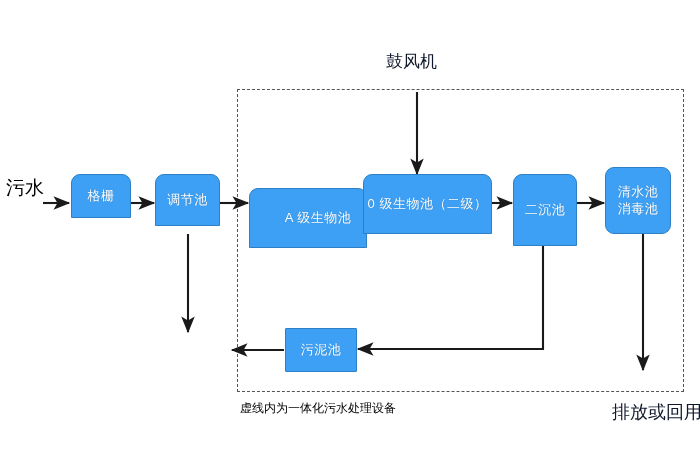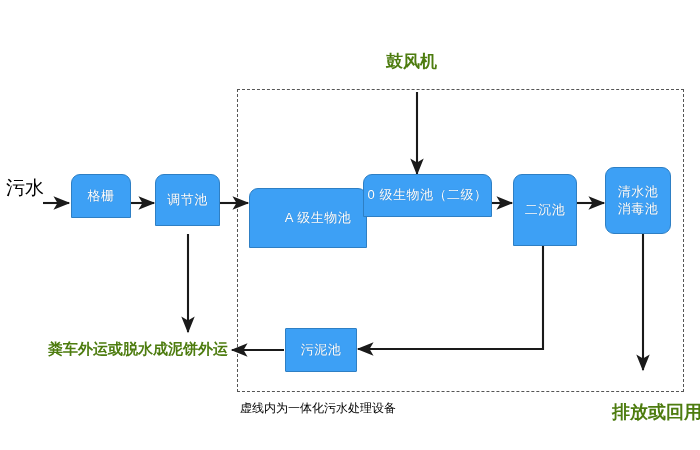--- a/index.html
+++ b/index.html
@@ -42,21 +42,21 @@
   .node.two-line{white-space:normal;flex-direction:column;}
 
   
   .label{
     position:absolute;
     font-size:15px;
     white-space:nowrap;
     line-height:1;
   }
   .label.black{color:#000000;}
-  .label.blue{color:#4d7c0f;font-weight:700;}
+  .label.blue{color:#0f172a;font-weight:400;}
   .label.small{font-size:12px;color:#000000;font-weight:400;}
 
   
   svg.wires{position:absolute;left:0;top:0;width:700px;height:450px;pointer-events:none;}
 </style>
 </head>
 <body>
 
 <div id="stage">
 
@@ -99,40 +99,39 @@
   </div>
 
   <div class="node" style="left:155px;top:174px;width:65px;height:52px;font-family:Liberation Serif, serif;">
     <span>调节池</span>
   </div>
 
   <div class="node" style="left:249px;top:188px;width:118px;height:60px;padding-left:20px;">
     <span>A 级生物池</span>
   </div>
 
-  <div class="node" style="left:363px;top:174px;width:129px;height:43px;">
+  <div class="node" style="left:363px;top:174px;width:129px;height:60px;">
     <span>0 级生物池（二级）</span>
   </div>
 
   <div class="node" style="left:513px;top:174px;width:64px;height:72px;">
     <span>二沉池</span>
   </div>
 
   <div class="node two-line round-all" style="left:605px;top:167px;width:66px;height:67px;">
     <span>清水池</span>
     <span>消毒池</span>
   </div>
 
   <div class="node round-all" style="left:285px;top:328px;width:72px;height:44px;border-radius:1px;">
     <span>污泥池</span>
   </div>
 
   <div class="label black" style="left:6px;top:178px;font-size:19px;">污水</div>
 
   <div class="label blue" style="left:386px;top:53px;font-size:17px;">鼓风机</div>
 
-  <div class="label blue" style="left:48px;top:341px;font-size:15px;">粪车外运或脱水成泥饼外运</div>
 
   <div class="label blue" style="left:612px;top:403px;font-size:18px;">排放或回用</div>
 
   <div class="label small" style="left:240px;top:402px;">虚线内为一体化污水处理设备</div>
 
 </div>
 
 </body></html>

